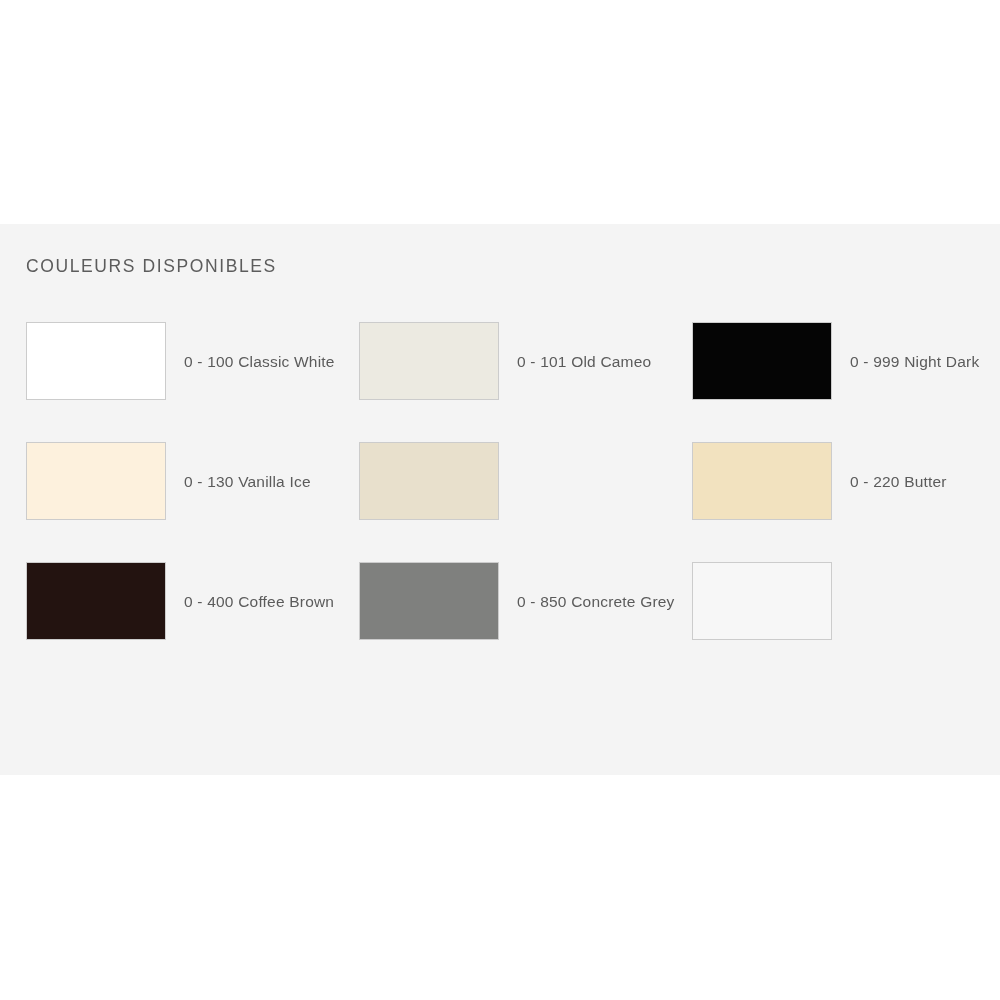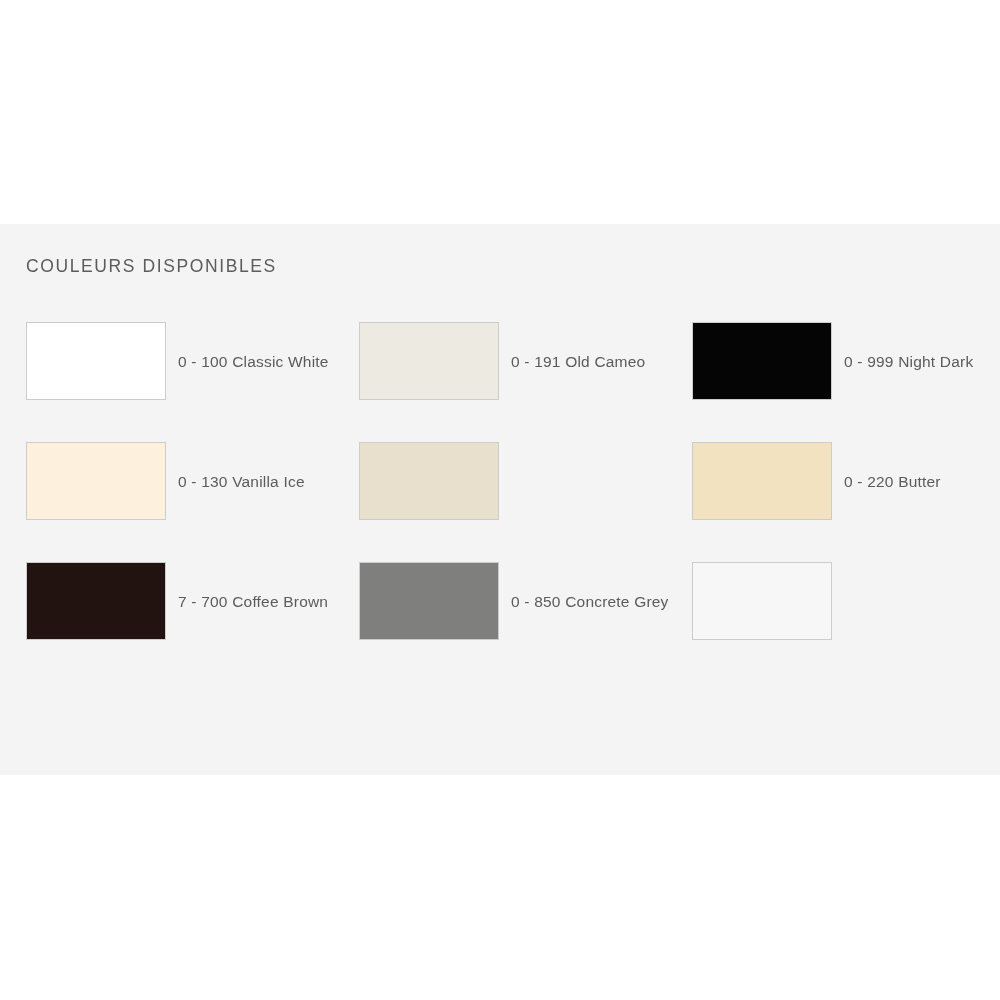--- a/index.html
+++ b/index.html
@@ -42,21 +42,21 @@
   .swatch-grid {
     margin-top: 24px;
     display: grid;
     grid-template-columns: 333px 333px 308px;
     grid-auto-rows: 120px;
   }
   .swatch-item {
     display: flex;
     flex-direction: row;
     align-items: center;
-    gap: 12px;
+    gap: 18px;
   }
   .swatch-chip {
     width: 140px;
     height: 78px;
     border: 1px solid #cccccc;
     box-sizing: border-box;
     flex: 0 0 auto;
   }
   .swatch-label {
     font-size: 15.5px;
@@ -78,40 +78,40 @@
 
     <h2 class="panel-title">COULEURS DISPONIBLES</h2>
 
     <div class="swatch-grid">
         <div class="swatch-item wide">
           <div class="swatch-chip" style="background: rgb(255, 255, 255); border-color: rgb(204, 204, 204);"></div>
           <div class="swatch-label">0 - 100 Classic White</div>
         </div>
         <div class="swatch-item">
           <div class="swatch-chip" style="background: rgb(236, 234, 225); border-color: rgb(204, 204, 204);"></div>
-          <div class="swatch-label">0 - 191 Old Cameo</div>
+          <div class="swatch-label">0 - 101 Old Cameo</div>
         </div>
         <div class="swatch-item">
           <div class="swatch-chip" style="background: rgb(5, 5, 5); border-color: rgb(204, 204, 204);"></div>
           <div class="swatch-label">0 - 999 Night Dark</div>
         </div>
         <div class="swatch-item wide">
           <div class="swatch-chip" style="background: rgb(253, 241, 221); border-color: rgb(204, 204, 204);"></div>
           <div class="swatch-label">0 - 130 Vanilla Ice</div>
         </div>
         <div class="swatch-item wide">
           <div class="swatch-chip" style="background: rgb(232, 224, 204); border-color: rgb(204, 204, 204);"></div>
         </div>
         <div class="swatch-item">
           <div class="swatch-chip" style="background: rgb(242, 226, 191); border-color: rgb(204, 204, 204);"></div>
           <div class="swatch-label">0 - 220 Butter</div>
         </div>
         <div class="swatch-item wide">
           <div class="swatch-chip" style="background: rgb(35, 19, 16); border-color: rgb(204, 204, 204);"></div>
-          <div class="swatch-label">7 - 700 Coffee Brown</div>
+          <div class="swatch-label">0 - 400 Coffee Brown</div>
         </div>
         <div class="swatch-item wide">
           <div class="swatch-chip" style="background: rgb(127, 128, 126); border-color: rgb(204, 204, 204);"></div>
           <div class="swatch-label">0 - 850 Concrete Grey</div>
         </div>
         <div class="swatch-item">
           <div class="swatch-chip" style="background: rgb(247, 247, 247); border-color: rgb(204, 204, 204);"></div>
         </div>
       </div>
 

